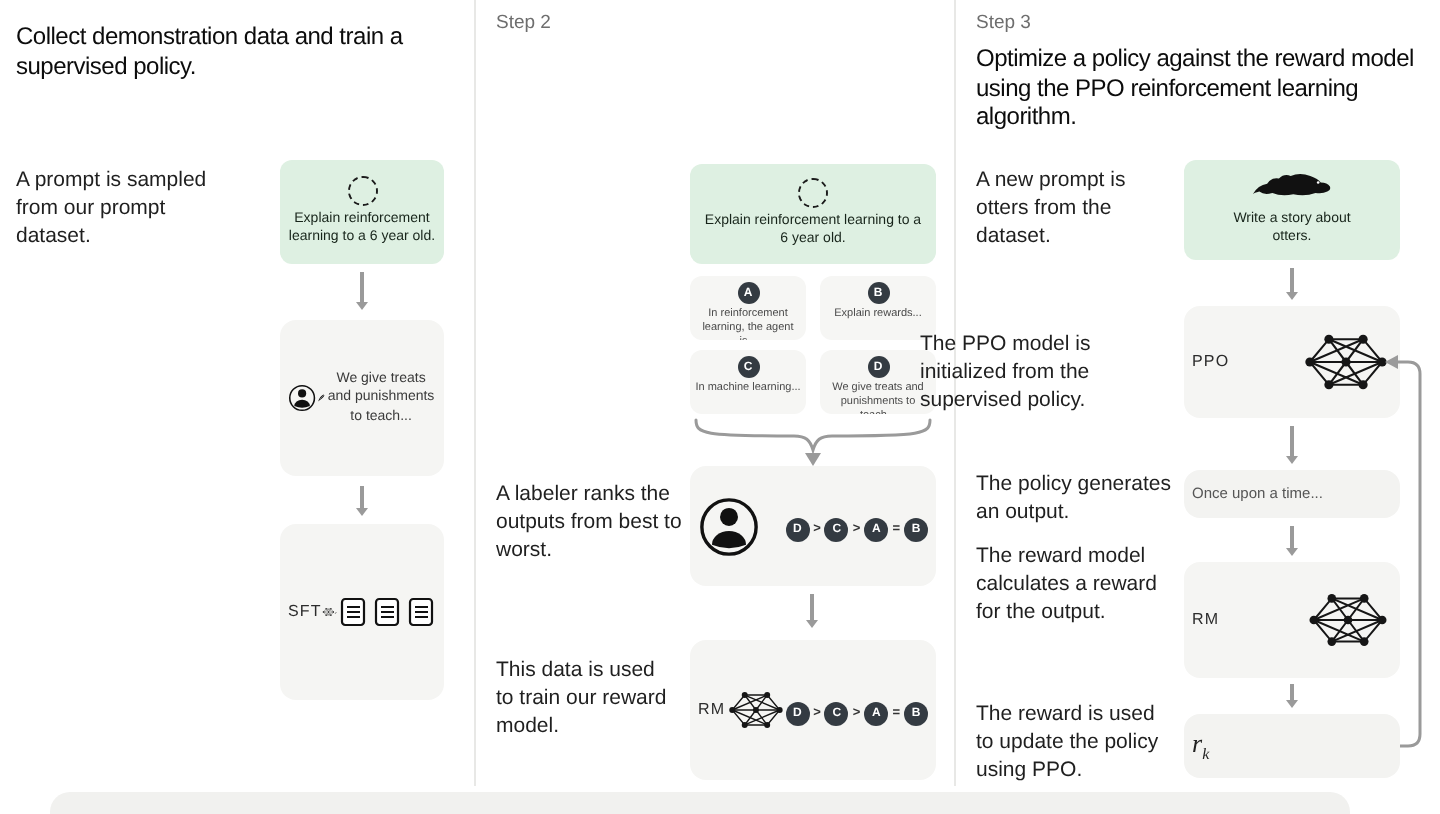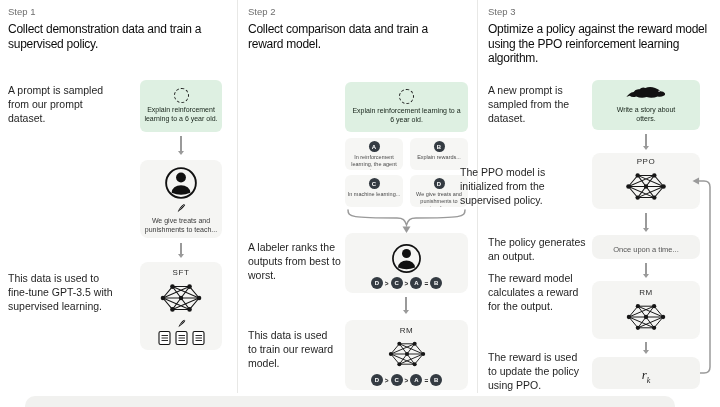--- a/index.html
+++ b/index.html
@@ -6,22 +6,22 @@
   .canvas{position:relative;width:720px;height:407px;background:#ffffff;overflow:hidden;
           font-family:"Liberation Sans","DejaVu Sans",sans-serif;color:#1a1a1a;}
   .abs{position:absolute;}
   .divider{position:absolute;top:0;width:1px;height:393px;background:#e8e8e6;}
   .step-label{font-size:9.5px;color:#6e6e6e;}
   .step-title{font-size:12px;font-weight:400;color:#0c0c0c;line-height:1.22;letter-spacing:-0.25px;}
   .caption{font-size:10.5px;line-height:1.32;color:#1f1f1f;}
   .pbox{position:absolute;background:#def0e2;border-radius:6px;display:flex;flex-direction:column;
         align-items:center;justify-content:center;text-align:center;padding:4px 4px;box-sizing:border-box;}
   .pbox .ptext{font-size:7px;line-height:1.25;color:#17241a;margin-top:3px;}
-  .gbox{position:absolute;background:#f5f5f3;border-radius:8px;display:flex;flex-direction:column;
-        align-items:center;justify-content:flex-end;text-align:center;padding:4px;box-sizing:border-box;}
+  .gbox{position:absolute;background:#f5f5f3;border-radius:8px;display:flex;flex-direction:row;
+        align-items:center;justify-content:space-between;text-align:center;padding:4px;box-sizing:border-box;}
   .gbox .small{font-size:7px;line-height:1.3;color:#3a3a3a;}
   .mlabel{font-size:8px;letter-spacing:0.6px;color:#2c2c2c;margin-bottom:2px;}
   .cycle{width:13px;height:13px;border:1.7px dashed #1c1c1c;border-radius:50%;}
   .varrow{position:absolute;display:flex;flex-direction:column;align-items:center;width:8px;}
   .varrow .shaft{width:1.2px;background:#9a9a9a;}
   .varrow .head{width:0;height:0;border-left:3.5px solid transparent;border-right:3.5px solid transparent;
                 border-top:4.5px solid #9a9a9a;}
   .minigrid{position:absolute;display:grid;grid-template-columns:58px 58px;grid-gap:5px 7px;}
   .minibox{background:#f6f6f4;border-radius:6px;height:32px;padding:3px 2px;box-sizing:border-box;
            display:flex;flex-direction:column;align-items:center;overflow:hidden;}
@@ -76,21 +76,20 @@
     </g>
   </defs>
 </svg>
 
 <div class="canvas">
 
   <div class="divider" style="left:237px"></div>
   <div class="divider" style="left:477px"></div>
 
   <div class="abs" style="left:8px;top:6px;width:215px">
-    <div class="step-label">Step 1</div>
     <div class="step-title" style="margin-top:5px">Collect demonstration data and train a supervised policy.</div>
   </div>
 
   <div class="abs caption" style="left:8px;top:84px;width:100px">A prompt is sampled from our prompt dataset.</div>
 
   <div class="pbox" style="left:140px;top:80px;width:82px;height:52px">
     <span class="cycle"></span>
     <div class="ptext">Explain reinforcement learning to a 6 year old.</div>
   </div>
 
@@ -129,25 +128,23 @@
         </svg>
       <svg class="icon" width="15" height="16" viewBox="0 0 14 16">
           <use href="#doc"></use>
         </svg>
       <svg class="icon" width="15" height="16" viewBox="0 0 14 16">
           <use href="#doc"></use>
         </svg>
     </div>
   </div>
 
-  <div class="abs caption" style="left:8px;top:272px;width:112px">This data is used to fine-tune GPT-3.5 with supervised learning.</div>
 
   <div class="abs" style="left:248px;top:6px;width:210px">
     <div class="step-label">Step 2</div>
-    <div class="step-title" style="margin-top:5px">Collect comparison data and train a reward model.</div>
   </div>
 
 
   <div class="pbox" style="left:345px;top:82px;width:123px;height:50px">
     <span class="cycle"></span>
     <div class="ptext" style="width:110px">Explain reinforcement learning to a 6 year old.</div>
   </div>
 
   <div class="minigrid" style="left:345px;top:138px">
     <div class="minibox">
@@ -211,21 +208,21 @@
       <span class="rs">=</span>
       <span class="rc">B</span>
     </div>
   </div>
 
   <div class="abs" style="left:488px;top:6px;width:232px">
     <div class="step-label">Step 3</div>
     <div class="step-title" style="margin-top:5px">Optimize a policy against the reward model using the PPO reinforcement learning algorithm.</div>
   </div>
 
-  <div class="abs caption" style="left:488px;top:84px;width:90px">A new prompt is sampled from the dataset.</div>
+  <div class="abs caption" style="left:488px;top:84px;width:90px">A new prompt is otters from the dataset.</div>
 
   <div class="pbox" style="left:592px;top:80px;width:108px;height:50px">
     <svg class="icon" width="42" height="17" viewBox="0 0 64 26">
         <use href="#otter"></use>
       </svg>
     <div class="ptext" style="width:70px">Write a story about otters.</div>
   </div>
 
   <div class="varrow" style="left:642px;top:134px">
     <div class="shaft" style="height:12px"></div>

